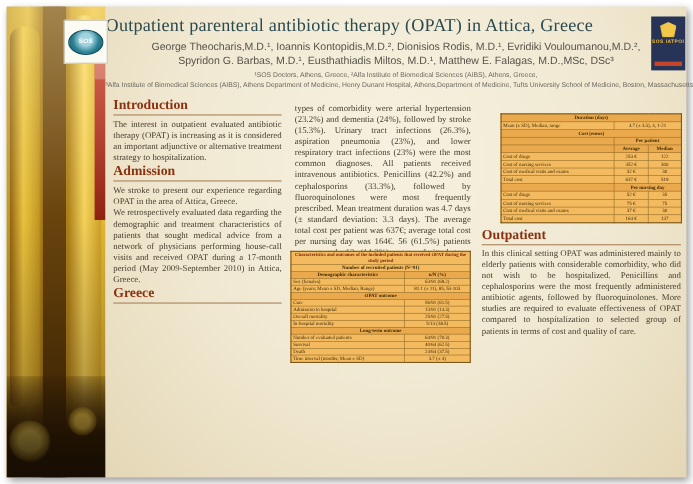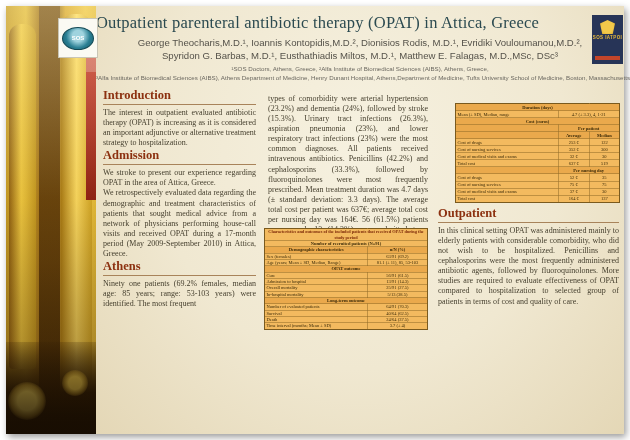--- a/index.html
+++ b/index.html
@@ -111,22 +111,21 @@
       <div>¹SOS Doctors, Athens, Greece, ²Alfa Institute of Biomedical Sciences (AIBS), Athens, Greece,</div>
       <div>³Alfa Institute of Biomedical Sciences (AIBS), Athens Department of Medicine, Henry Dunant Hospital, Athens,Department of Medicine, Tufts University School of Medicine, Boston, Massachusetts</div>
     </div>
 
     <div class="col col1">
       <h2>Introduction</h2>
       <p>The interest in outpatient evaluated antibiotic therapy (OPAT) is increasing as it is considered an important adjunctive or alternative treatment strategy to hospitalization.</p>
       <h2>Admission</h2>
       <p>We stroke to present our experience regarding OPAT in the area of Attica, Greece.</p>
       <p>We retrospectively evaluated data regarding the demographic and treatment characteristics of patients that sought medical advice from a network of physicians performing house-call visits and received OPAT during a 17-month period (May 2009-September 2010) in Attica, Greece.</p>
-      <h2>Athens</h2>
-      <p>Ninety one patients (69.2% females, median age: 85 years; range: 53-103 years) were identified. The most frequent</p>
+      <h2>Greece</h2>
     </div>
 
     <div class="col col2">
       <p class="body-p">types of comorbidity were arterial hypertension (23.2%) and dementia (24%), followed by stroke (15.3%). Urinary tract infections (26.3%), aspiration pneumonia (23%), and lower respiratory tract infections (23%) were the most common diagnoses. All patients received intravenous antibiotics. Penicillins (42.2%) and cephalosporins (33.3%), followed by fluoroquinolones were most frequently prescribed. Mean treatment duration was 4.7 days (± standard deviation: 3.3 days). The average total cost per patient was 637€; average total cost per nursing day was 164€. 56 (61.5%) patients were cured; 13 (14.3%) were admitted to a hospital and 25 (27.5%) died.</p>
     </div>
 
     <div class="tbl-wrap tbl-characteristics">
       <div class="scale2">
         <table>
           <tbody>

